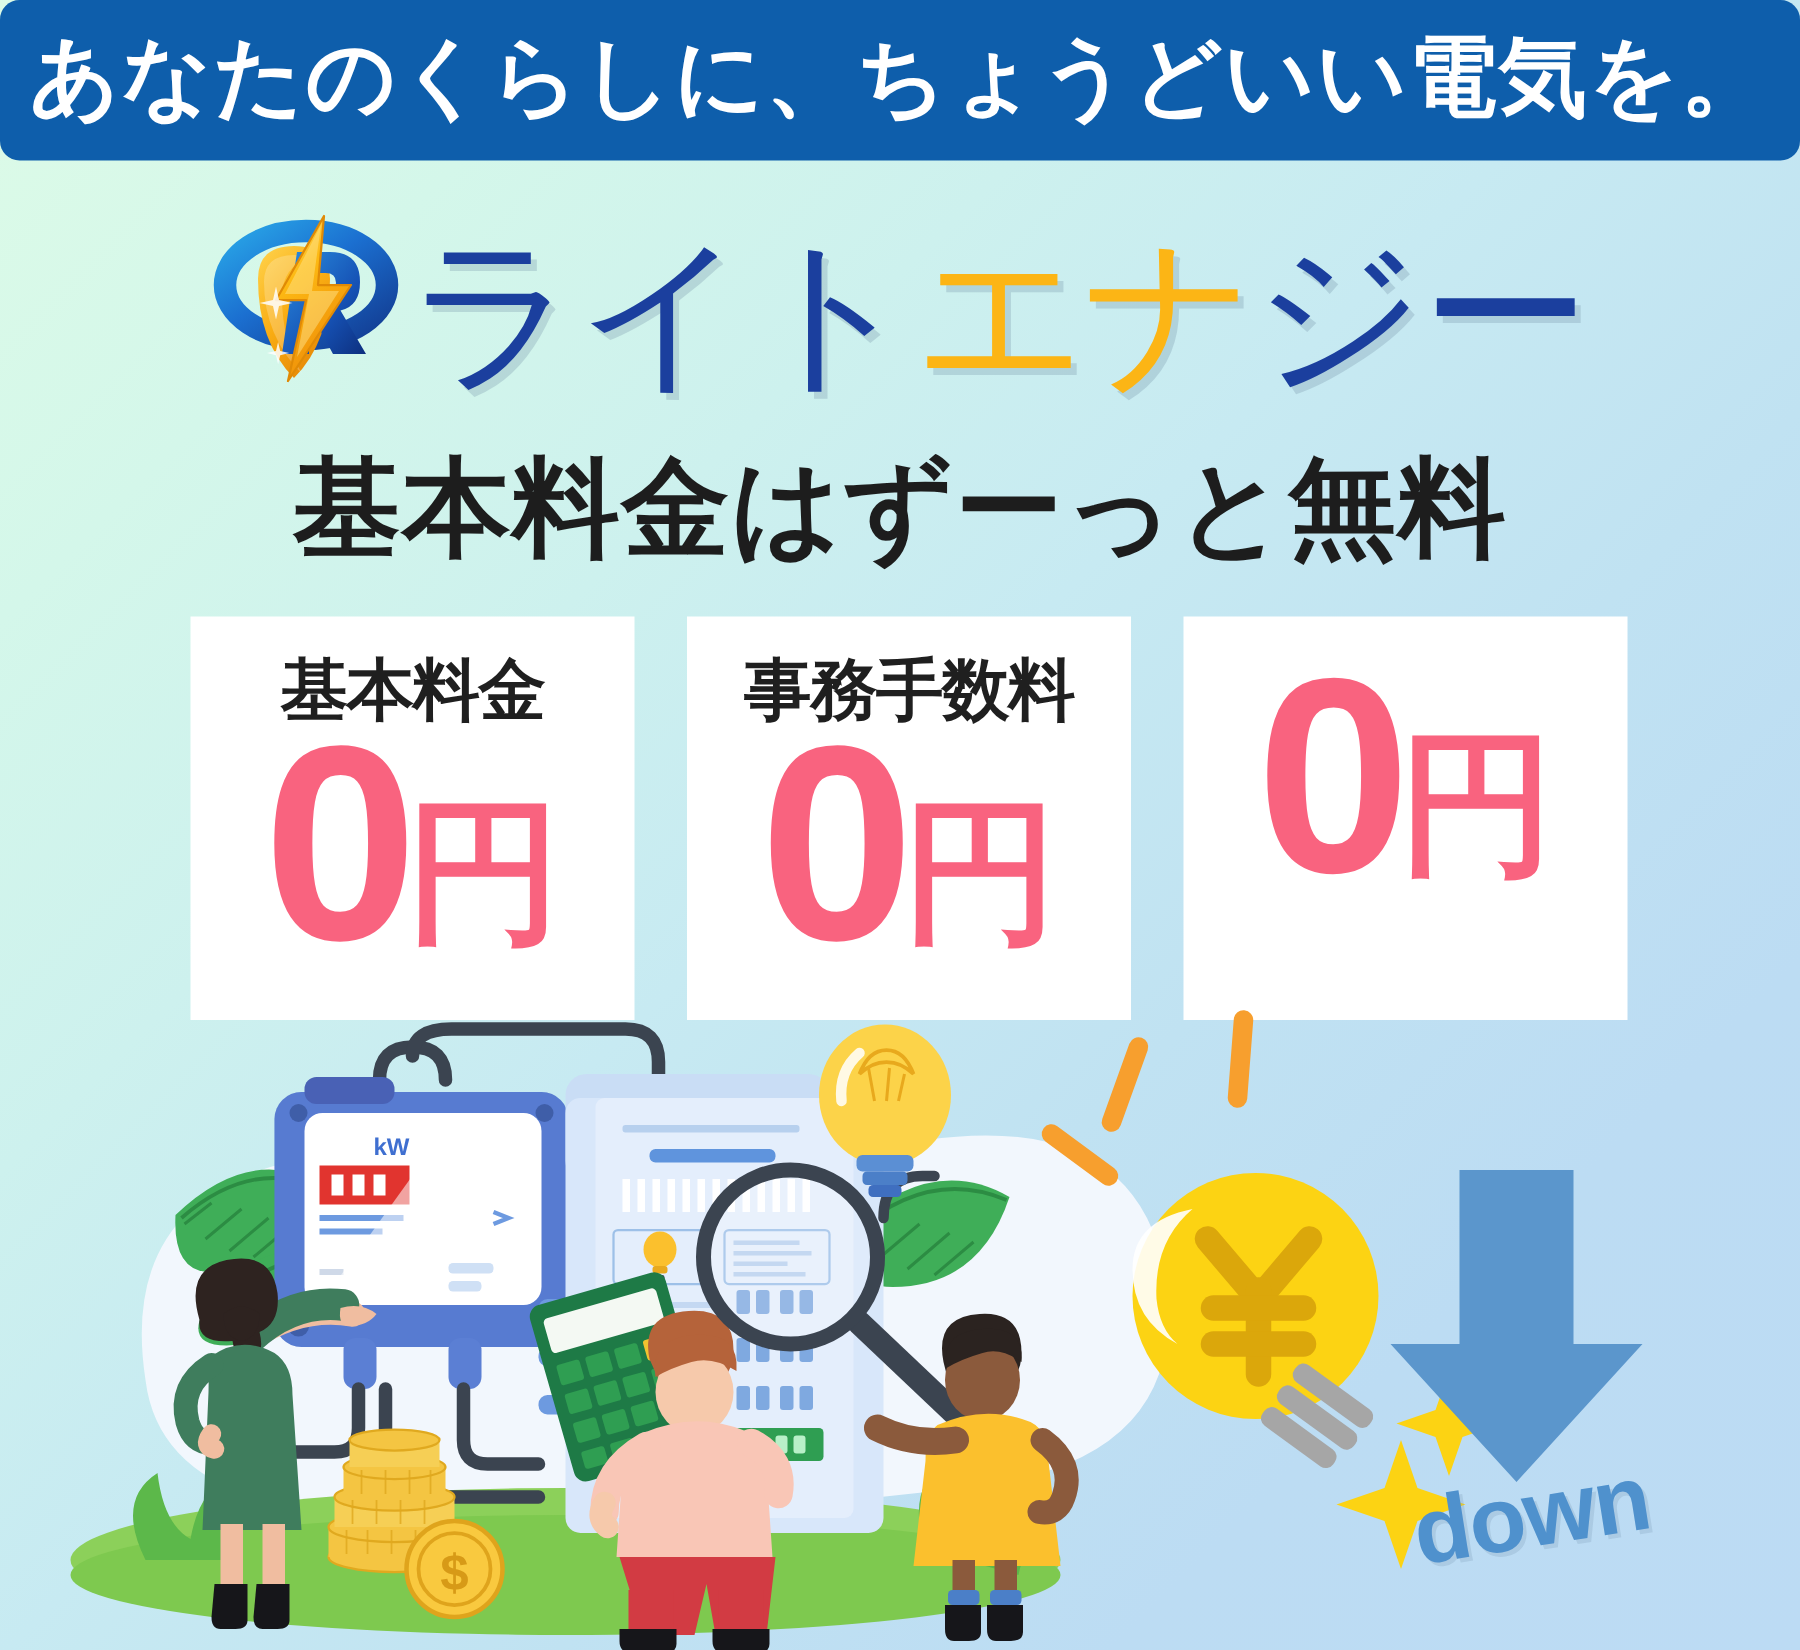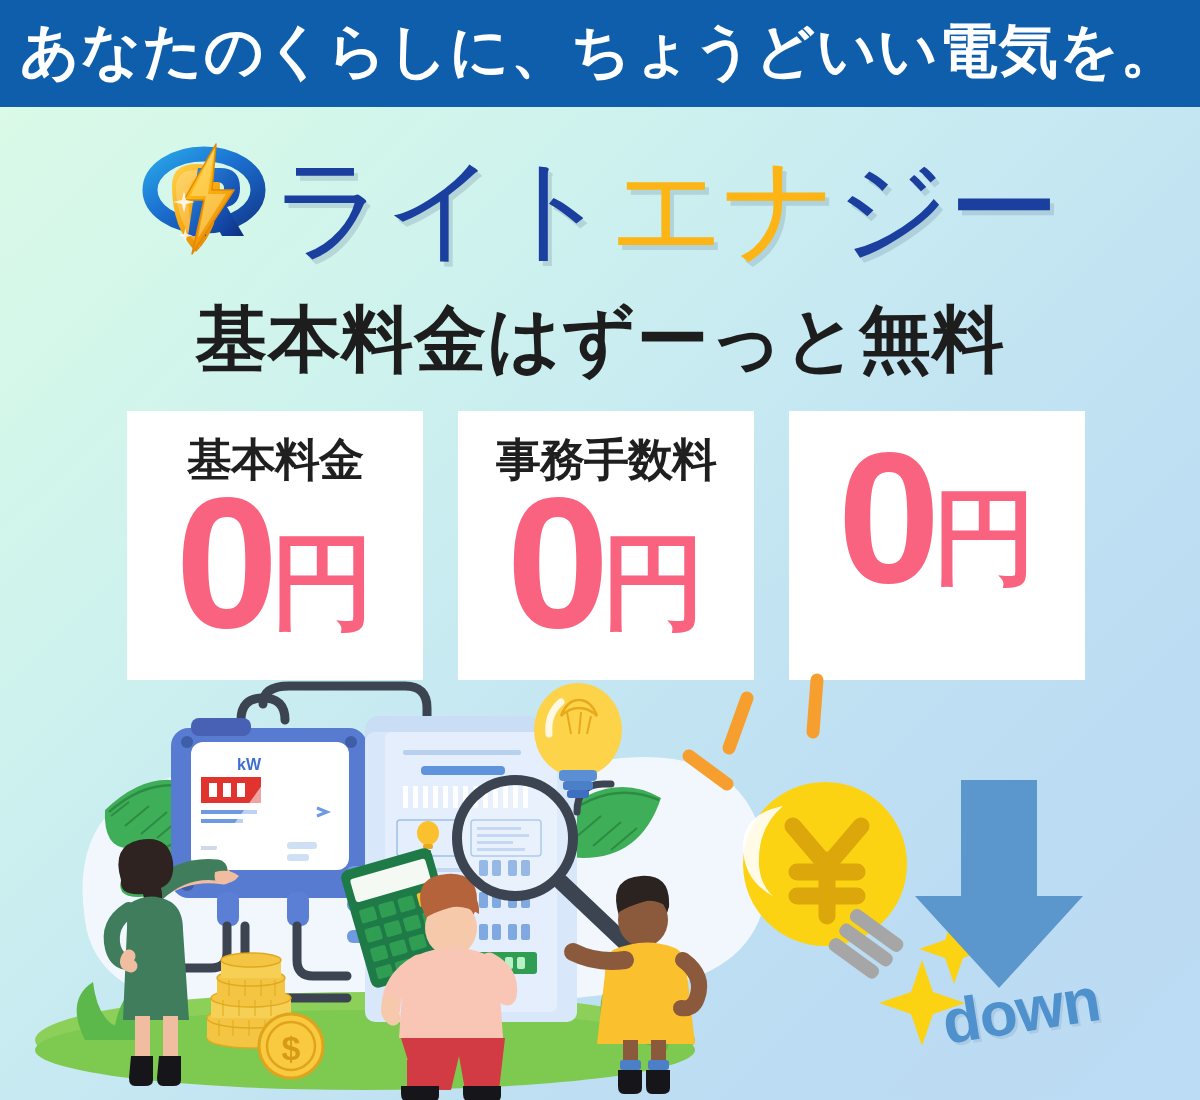--- a/index.html
+++ b/index.html
@@ -23,21 +23,21 @@
         #c0e2f2 64%,
         #bcdcf3 80%,
         #bcdbf4 100%);
   }
 
   
   .topbar {
     position:absolute; left:0; top:0;
     width:1200px; height:107px;
     background:#0e5eab;
-    display:flex; align-items:center; justify-content:center;
+    display:flex; align-items:center; justify-content:center;border-radius:13px;
   }
   .topbar-text {
     color:#ffffff;
     font-size:59px;
     font-weight:700;
     letter-spacing:1px;
     white-space:nowrap;
     line-height:1;
     transform:translateY(-2px);
   }
@@ -114,21 +114,21 @@
   }
   .card-price .unit {
     font-size:104px;
     font-weight:700;
     padding-bottom:14px;
     margin-left:-2px;
   }
 
   
   .illustration {
-    position:absolute; left:5px; top:620px;
+    position:absolute; left:17px; top:620px;
     width:977px; height:480px;
   }
   .illustration svg { display:block; width:1200px; height:480px; }
 
   .down-label {
     position:absolute;
     left:942px; top:975px;
     font-size:62px;
     font-weight:700;
     color:#4f91cd;

